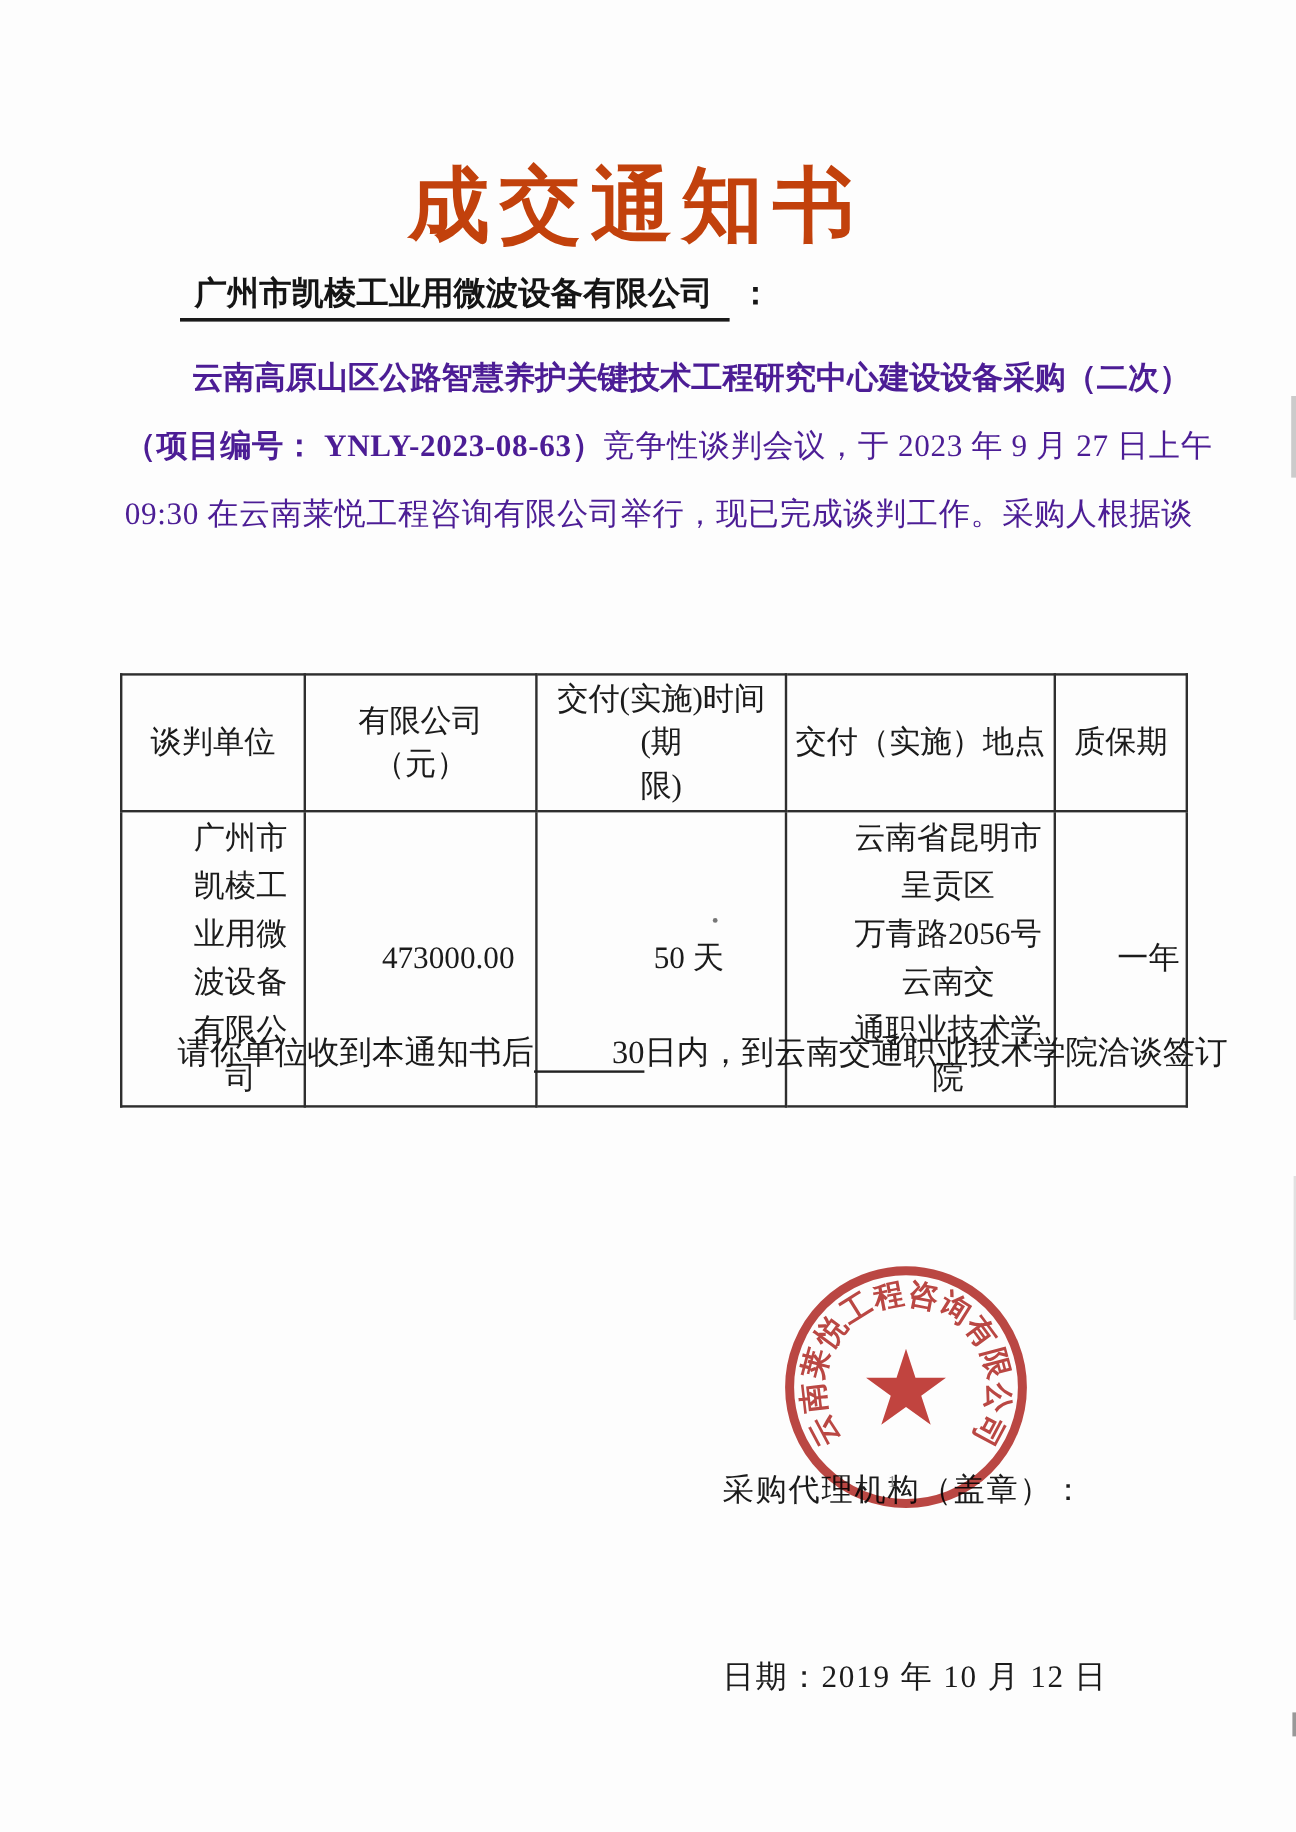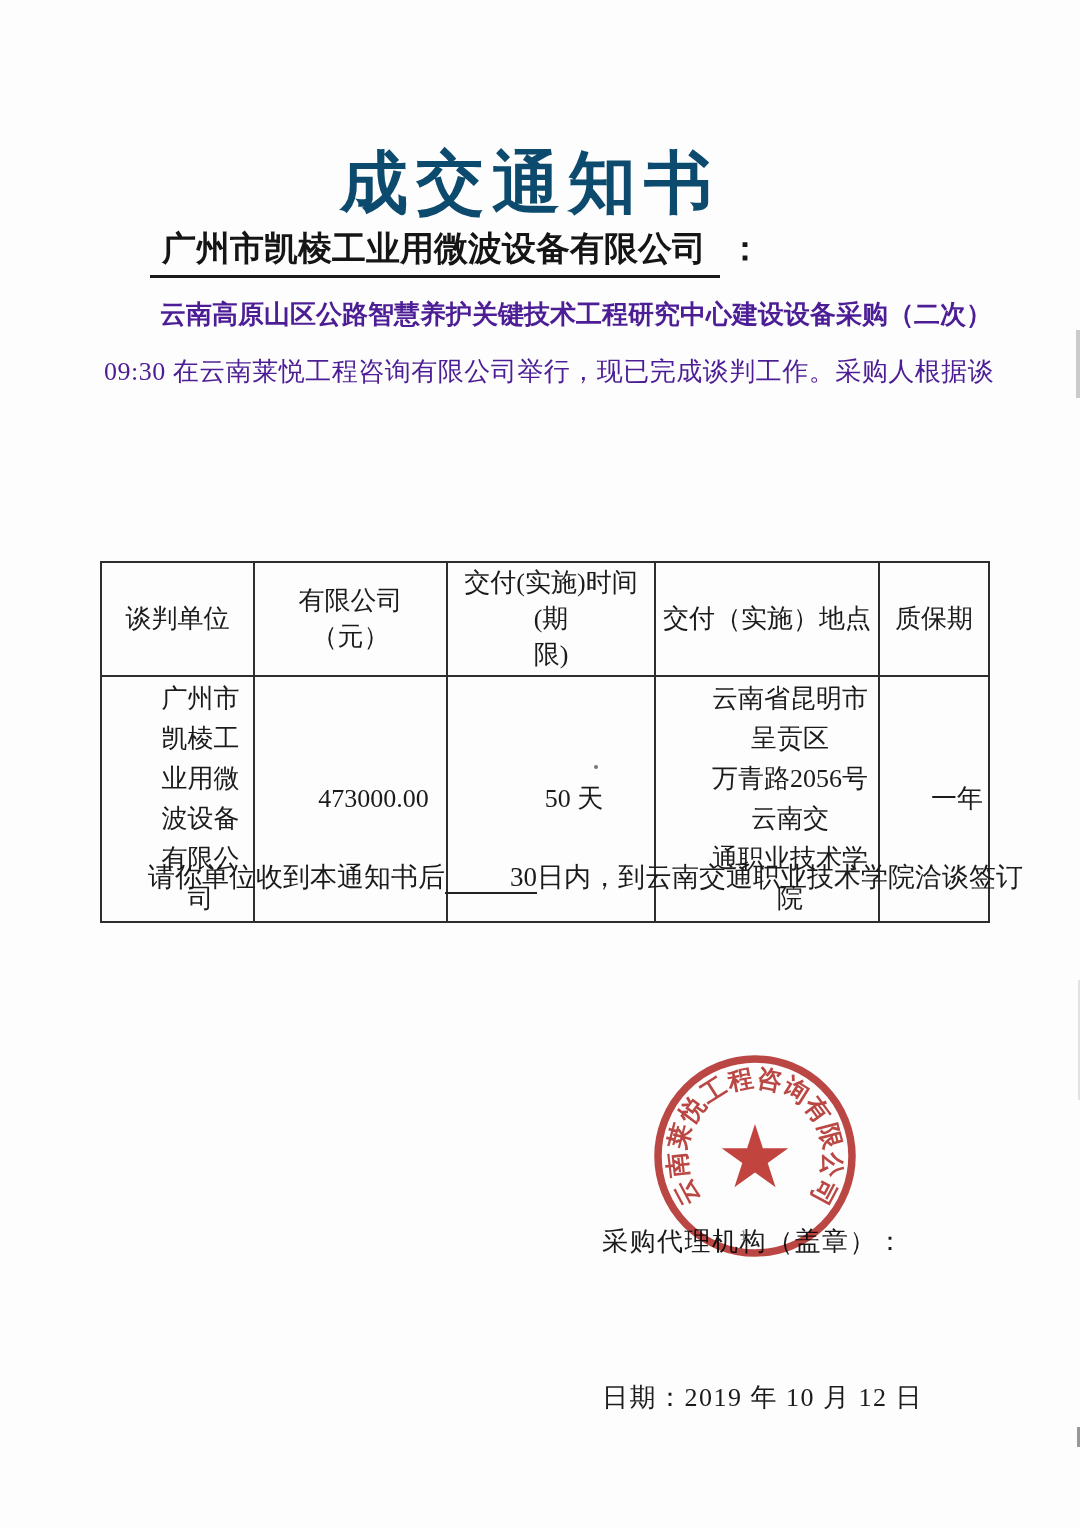--- a/index.html
+++ b/index.html
@@ -12,28 +12,27 @@
     color:#1b1b1b;
     overflow:hidden;
   }
 
   
   .doc-title {
     position:absolute; top:126px; left:0; width:1060px;
     text-align:center;
     font-size:68px; font-weight:bold;
     letter-spacing:8px;
-    color:#0c4a6e;
-    margin-top:12px;
+    color:#c2410c;
   }
 
   
   .addressee {
     position:absolute; top:226px; left:150px;
-    font-size:34px; font-weight:bold; color:#151515;
+    font-size:27px; font-weight:bold; color:#151515;
     white-space:nowrap;
     text-align:right;
   }
   .addressee .uline {
     display:inline-block;
     border-bottom:3px solid #1a1a1a;
     padding:0 14px 3px 12px;
   }
   .addressee .colon { margin-left:8px; }
 
@@ -128,20 +127,21 @@
 <div class="page">
 
   <div class="doc-title">成交通知书</div>
 
   <div class="addressee">
     <span class="uline">广州市凯棱工业用微波设备有限公司</span><span class="colon">：</span>
   </div>
 
   <div class="para1">
     <div class="line indent bold-seg">云南高原山区公路智慧养护关键技术工程研究中心建设设备采购（二次）</div>
+    <div class="line"><span class="bold-seg">（项目编号： YNLY-2023-08-63）</span><span>竞争性谈判会议，于 2023 年 9 月 27 日上午</span></div>
     <div class="line">09:30 在云南莱悦工程咨询有限公司举行，现已完成谈判工作。采购人根据谈</div>
   </div>
 
   <div class="award-table-wrap">
     <table class="award">
       <colgroup>
         <col style="width:153px">
           <col style="width:193px">
           <col style="width:208px">
           <col style="width:224px">

